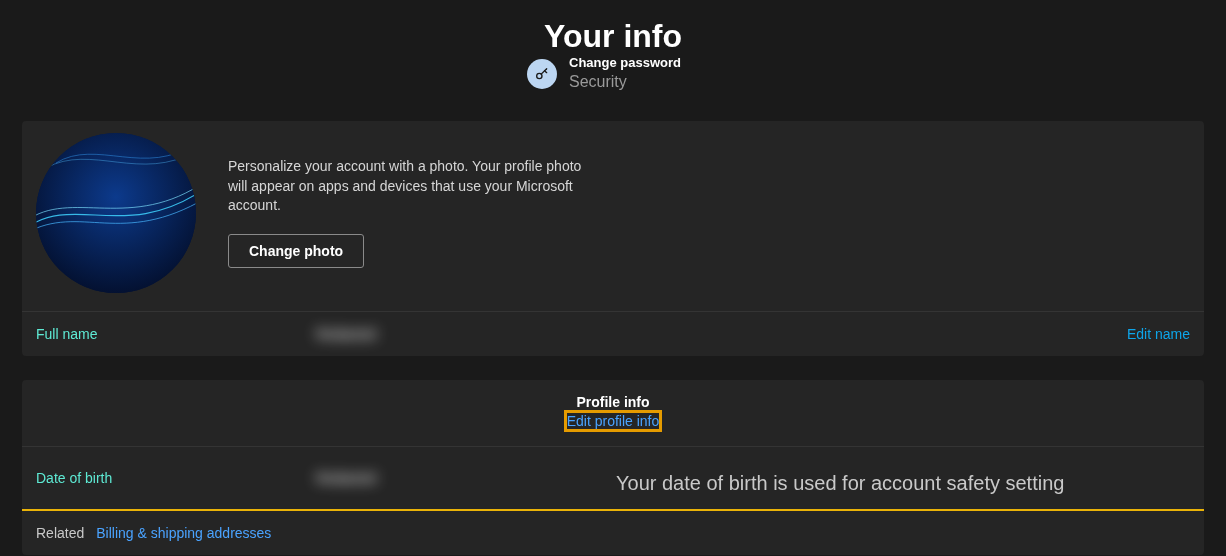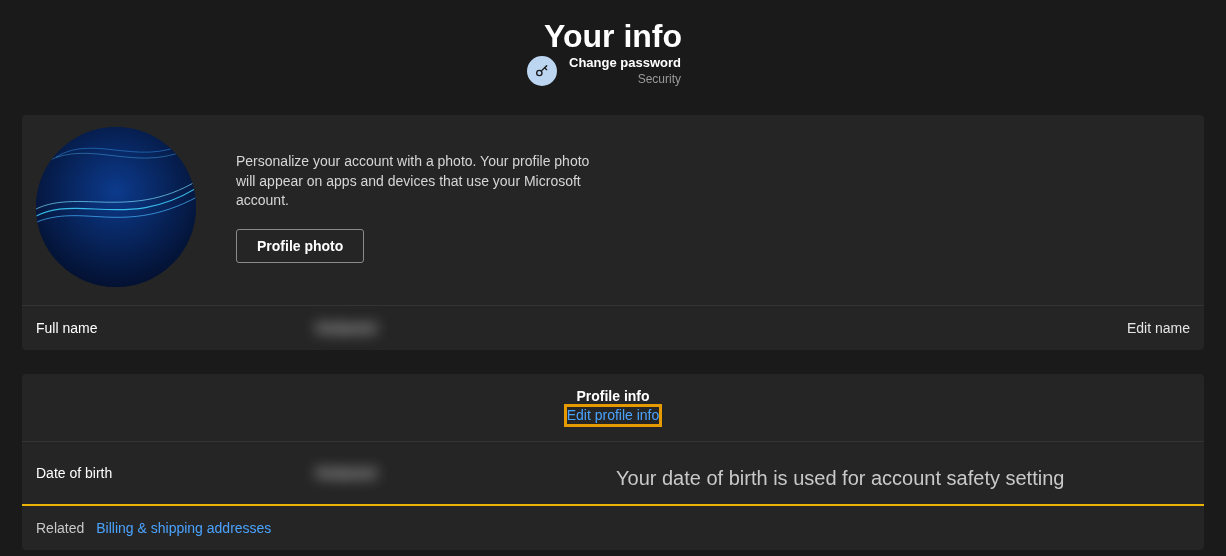--- a/index.html
+++ b/index.html
@@ -25,53 +25,52 @@
   .page-title {
     font-size: 32px;
     font-weight: 600;
   }
   .header-action {
     display: flex;
     align-items: center;
     gap: 12px;
     padding-right: 18px;
     cursor: pointer;
-    text-align: right;
   }
   .key-circle {
     width: 30px;
     height: 30px;
     border-radius: 50%;
     background: #bcd6f2;
     display: flex;
     align-items: center;
     justify-content: center;
   }
   .key-circle svg { width: 16px; height: 16px; }
   .header-action-text .primary {
     font-size: 13px;
     font-weight: 600;
     color: #ffffff;
     line-height: 1.3;
   }
   .header-action-text .secondary {
-    font-size: 12px;
+    font-size: 16px;
     color: #9a9a9a;
     line-height: 1.3;
   }
 
   .card {
     background: #252525;
     border-radius: 4px;
     margin-bottom: 24px;
   }
   .photo-section {
     display: flex;
     align-items: center;
-    gap: 40px;
+    gap: 32px;
     padding: 12px 14px 18px 14px;
     border-bottom: 1px solid #343434;
   }
   .avatar {
     width: 160px;
     height: 160px;
     border-radius: 50%;
     background: radial-gradient(circle at 50% 40%, #0b2d6b 0%, #041233 70%);
     position: relative;
     overflow: hidden;
@@ -100,36 +99,36 @@
 
   .row {
     display: flex;
     align-items: center;
     padding: 14px 14px;
     border-bottom: 2px solid #eab308;
   }
   .row:last-child { border-bottom: none; }
   .row .col-label {
     width: 280px;
-    color: #ffffff;
+    color: #5eead4;
     font-size: 14px;
   }
   .row .col-value {
     width: 300px;
     color: #ffffff;
     font-size: 14px;
   }
   .row .col-help {
     flex: 1;
     color: #c9c9c9;
     font-size: 20px;
     margin-top: 11px;
   }
   .row .col-action {
-    color: #e5e5e5;
+    color: #0ea5e9;
     font-size: 14px;
     cursor: pointer;
     white-space: nowrap;
   }
   .blurred {
     filter: blur(7px);
     color: #cfcfcf;
   }
   .section-header {
     display: flex;
@@ -203,21 +202,21 @@
           <rect width="160" height="160" fill="url(#bg)"></rect>
           <path d="M -10 95 C 40 60, 90 110, 170 55" stroke="#3fd4ff" stroke-width="1.2" fill="none" opacity="0.85"></path>
           <path d="M -10 100 C 45 70, 85 115, 170 65" stroke="#49b8ff" stroke-width="1" fill="none" opacity="0.7"></path>
           <path d="M -10 88 C 35 55, 95 100, 170 48" stroke="#7fe2ff" stroke-width="0.9" fill="none" opacity="0.75"></path>
           <path d="M 20 30 C 60 5, 110 45, 160 10" stroke="#2f8de0" stroke-width="1" fill="none" opacity="0.55"></path>
           <path d="M 10 35 C 55 10, 105 50, 160 18" stroke="#55c0ff" stroke-width="0.8" fill="none" opacity="0.5"></path>
         </svg>
       </div>
       <div class="photo-text">
         <p class="photo-desc">Personalize your account with a photo. Your profile photo will appear on apps and devices that use your Microsoft account.</p>
-        <button class="btn-outline">Profile photo</button>
+        <button class="btn-outline">Change photo</button>
       </div>
     </div>
 
     <div class="row">
       <div class="col-label">Full name</div>
       <div class="col-value blurred">Redacted</div>
       <div class="col-help"></div>
       <div class="col-action">Edit name</div>
     </div>
   </div>

